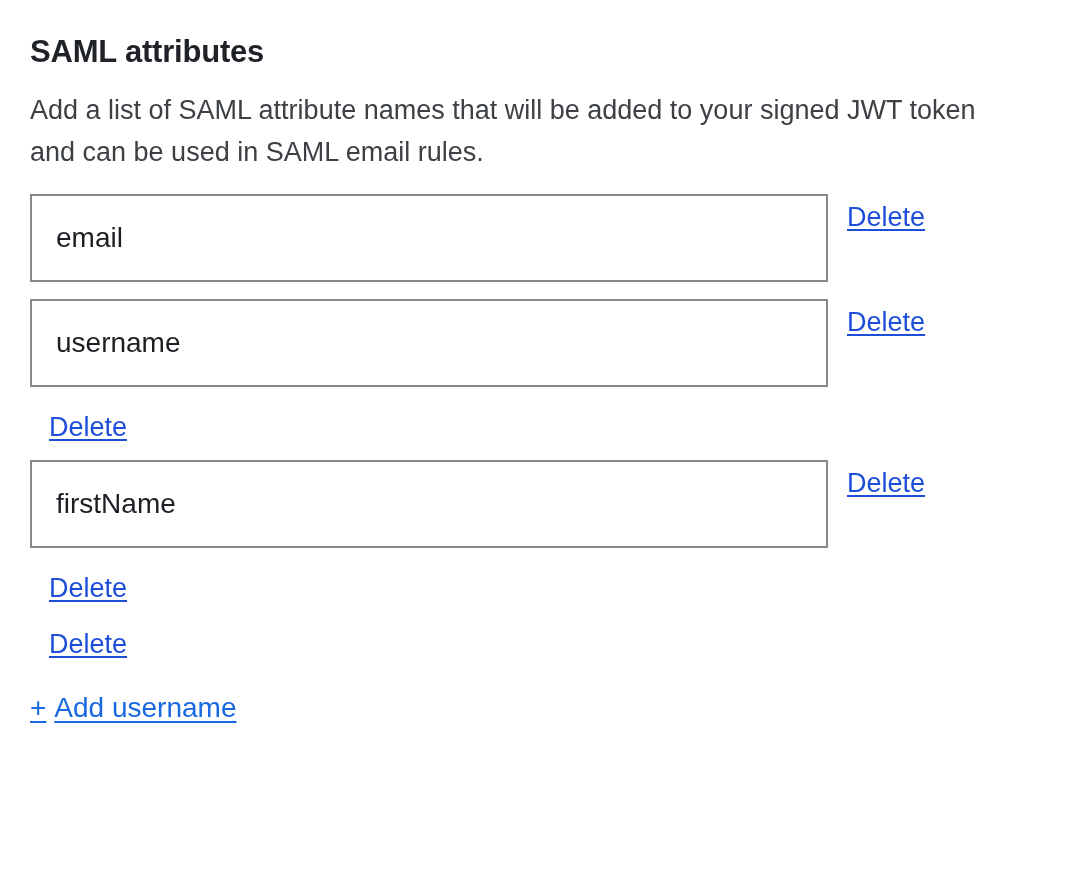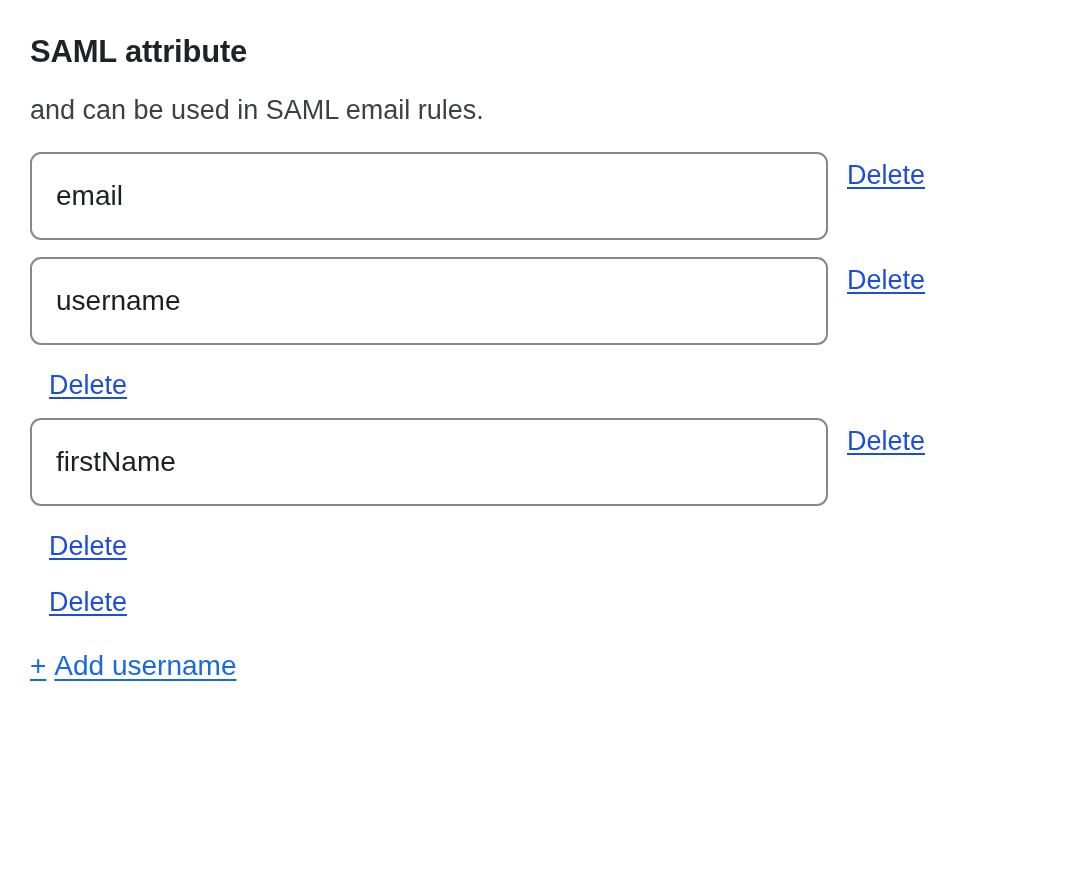--- a/index.html
+++ b/index.html
@@ -36,21 +36,21 @@
   .attr-rows { margin: 0; }
   .attr-row {
     display: flex;
     align-items: flex-start;
     margin-bottom: 17px;
   }
   .attr-input {
     width: 798px;
     height: 88px;
     border: 2px solid #85888c;
-    border-radius: 11px;
+    border-radius: 0;
     background: #ffffff;
     padding: 0 24px;
     font-family: "Liberation Sans", sans-serif;
     font-size: 28px;
     color: #1c1f23;
     outline: none;
   }
   .delete-link {
     margin-left: 19px;
     margin-top: 7px;
@@ -72,23 +72,24 @@
     text-underline-offset: 4px;
     cursor: pointer;
   }
   .add-link .plus { margin-right: 8px; }
 </style>
 </head>
 <body>
 
 <div class="page">
 
-  <h2 class="section-title">SAML attribute</h2>
+  <h2 class="section-title">SAML attributes</h2>
 
   <p class="section-description">
+    <span class="desc-line">Add a list of SAML attribute names that will be added to your signed JWT token</span>
     <span class="desc-line">and can be used in SAML email rules.</span>
   </p>
 
   <div class="attr-rows">
 
     <div class="attr-row">
       <input type="text" class="attr-input" value="email" style="">
       <a class="delete-link" href="#">Delete</a>
     </div>
 

